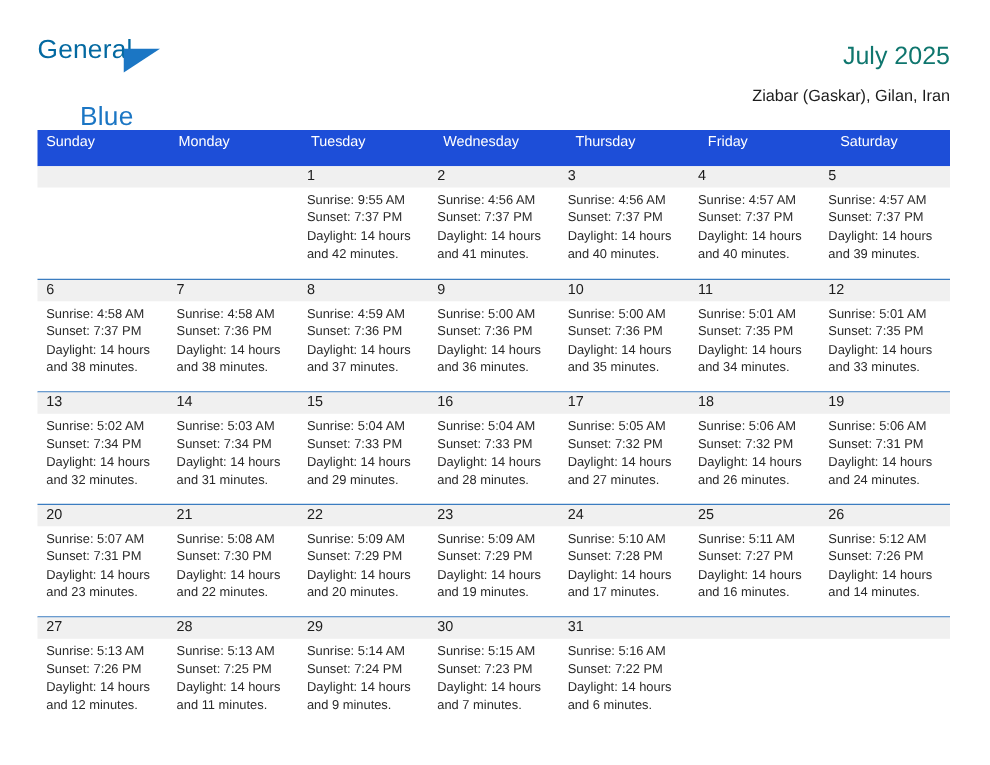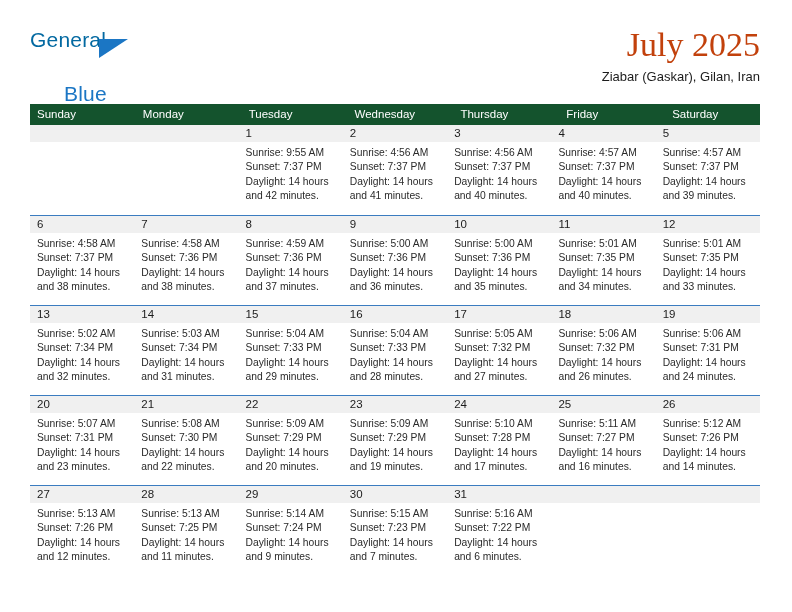--- a/index.html
+++ b/index.html
@@ -65,45 +65,44 @@
     border-bottom: 19px solid transparent;
   }
 
   .titlewrap {
     position: absolute;
     right: 0;
     top: 0;
     text-align: right;
   }
   .cal-title {
-    font-size: 34px;
-    color: #c2410c;
+    font-size: 20px;
+    color: #0f766e;
     line-height: 34px;
     white-space: nowrap;
-    font-family: Liberation Serif, serif;
   }
   .cal-sub {
     font-size: 13px;
     color: #1c1c1c;
     line-height: 20px;
     margin-top: 5px;
     white-space: nowrap;
   }
 
   
   .calendar {
     position: absolute;
     left: 30px;
     top: 104px;
     width: 730px;
   }
   .weekdays {
     display: flex;
-    background: #14532d;
-    height: 21px;
+    background: #1d4ed8;
+    height: 29px;
     gap: 11px;
   }
   .weekday {
     flex: 1 1 0;
     color: #ffffff;
     font-size: 11.5px;
     line-height: 21px;
     padding-left: 7px;
     box-sizing: border-box;
     white-space: nowrap;

